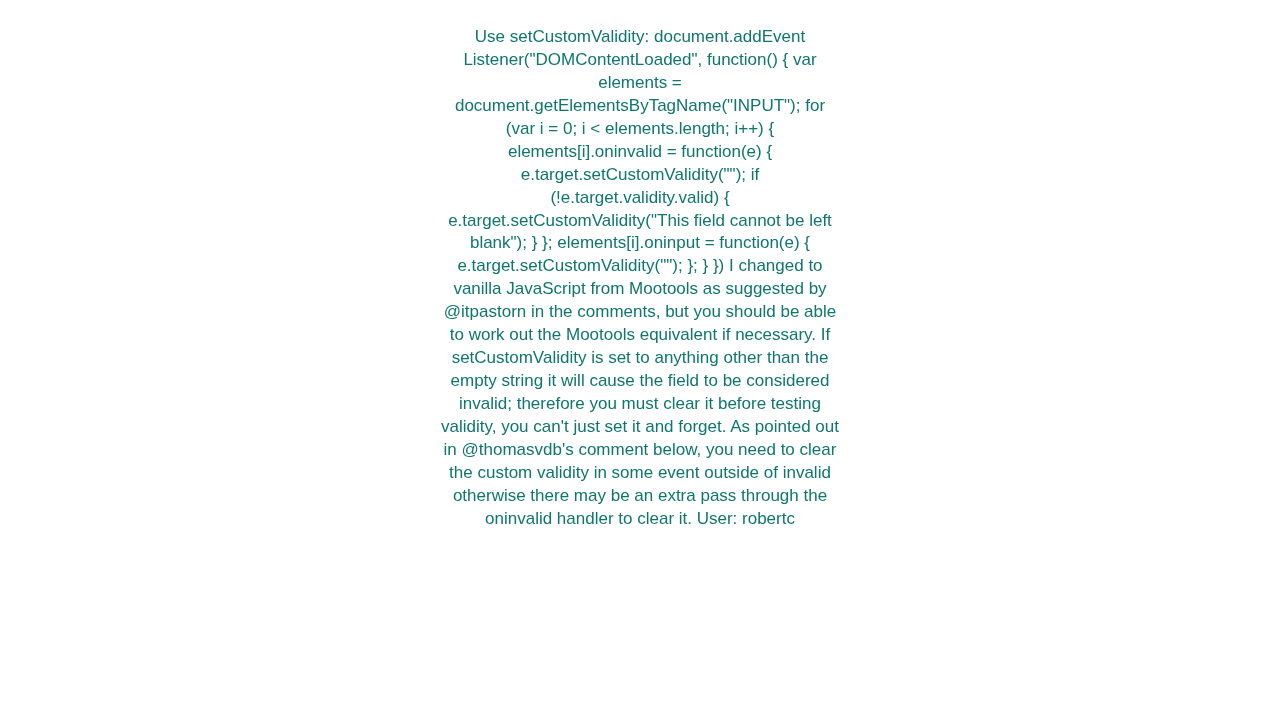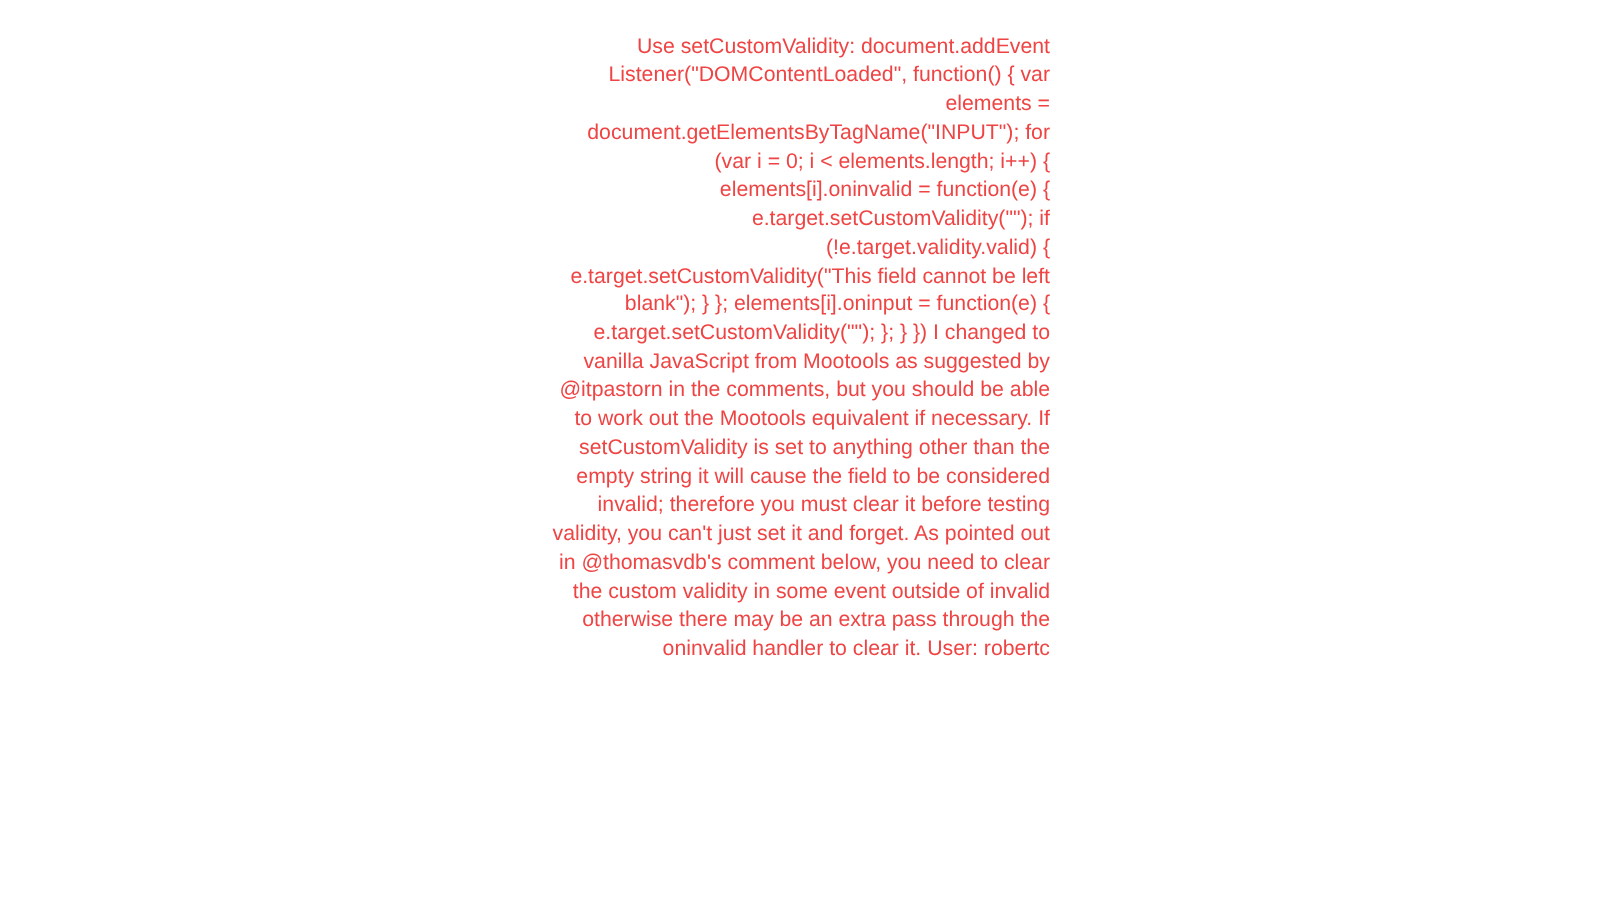--- a/index.html
+++ b/index.html
@@ -12,22 +12,22 @@
       height: 720px;
       background: #ffffff;
       font-family: Arial, Helvetica, sans-serif;
       display: flex;
       justify-content: center;
       align-items: flex-start;
       padding-top: 26px;
     }
     .content {
       width: 400px;
-      text-align: right;
+      text-align: center;
       font-size: 17px;
       line-height: 1.35;
-      color: #ef4444;
+      color: #0f766e;
     }
   </style>
 </head>
 <body>
 
 <div class="content">Use setCustomValidity: document.addEvent Listener("DOMContentLoaded", function() {     var elements = document.getElementsByTagName("INPUT");     for (var i = 0; i &lt; elements.length; i++) {         elements[i].oninvalid = function(e) {             e.target.setCustomValidity("");             if (!e.target.validity.valid) {                 e.target.setCustomValidity("This field cannot be left blank");             }         };         elements[i].oninput = function(e) {             e.target.setCustomValidity("");         };     } })  I changed to vanilla JavaScript from Mootools as suggested by @itpastorn in the comments, but you should be able to work out the Mootools equivalent if necessary. If setCustomValidity is set to anything other than the empty string it will cause the field to be considered invalid; therefore you must clear it before testing validity, you can't just set it and forget. As pointed out in @thomasvdb's comment below, you need to clear the custom validity in some event outside of invalid otherwise there may be an extra pass through the oninvalid handler to clear it.  User: robertc</div>
 
 </body></html>

